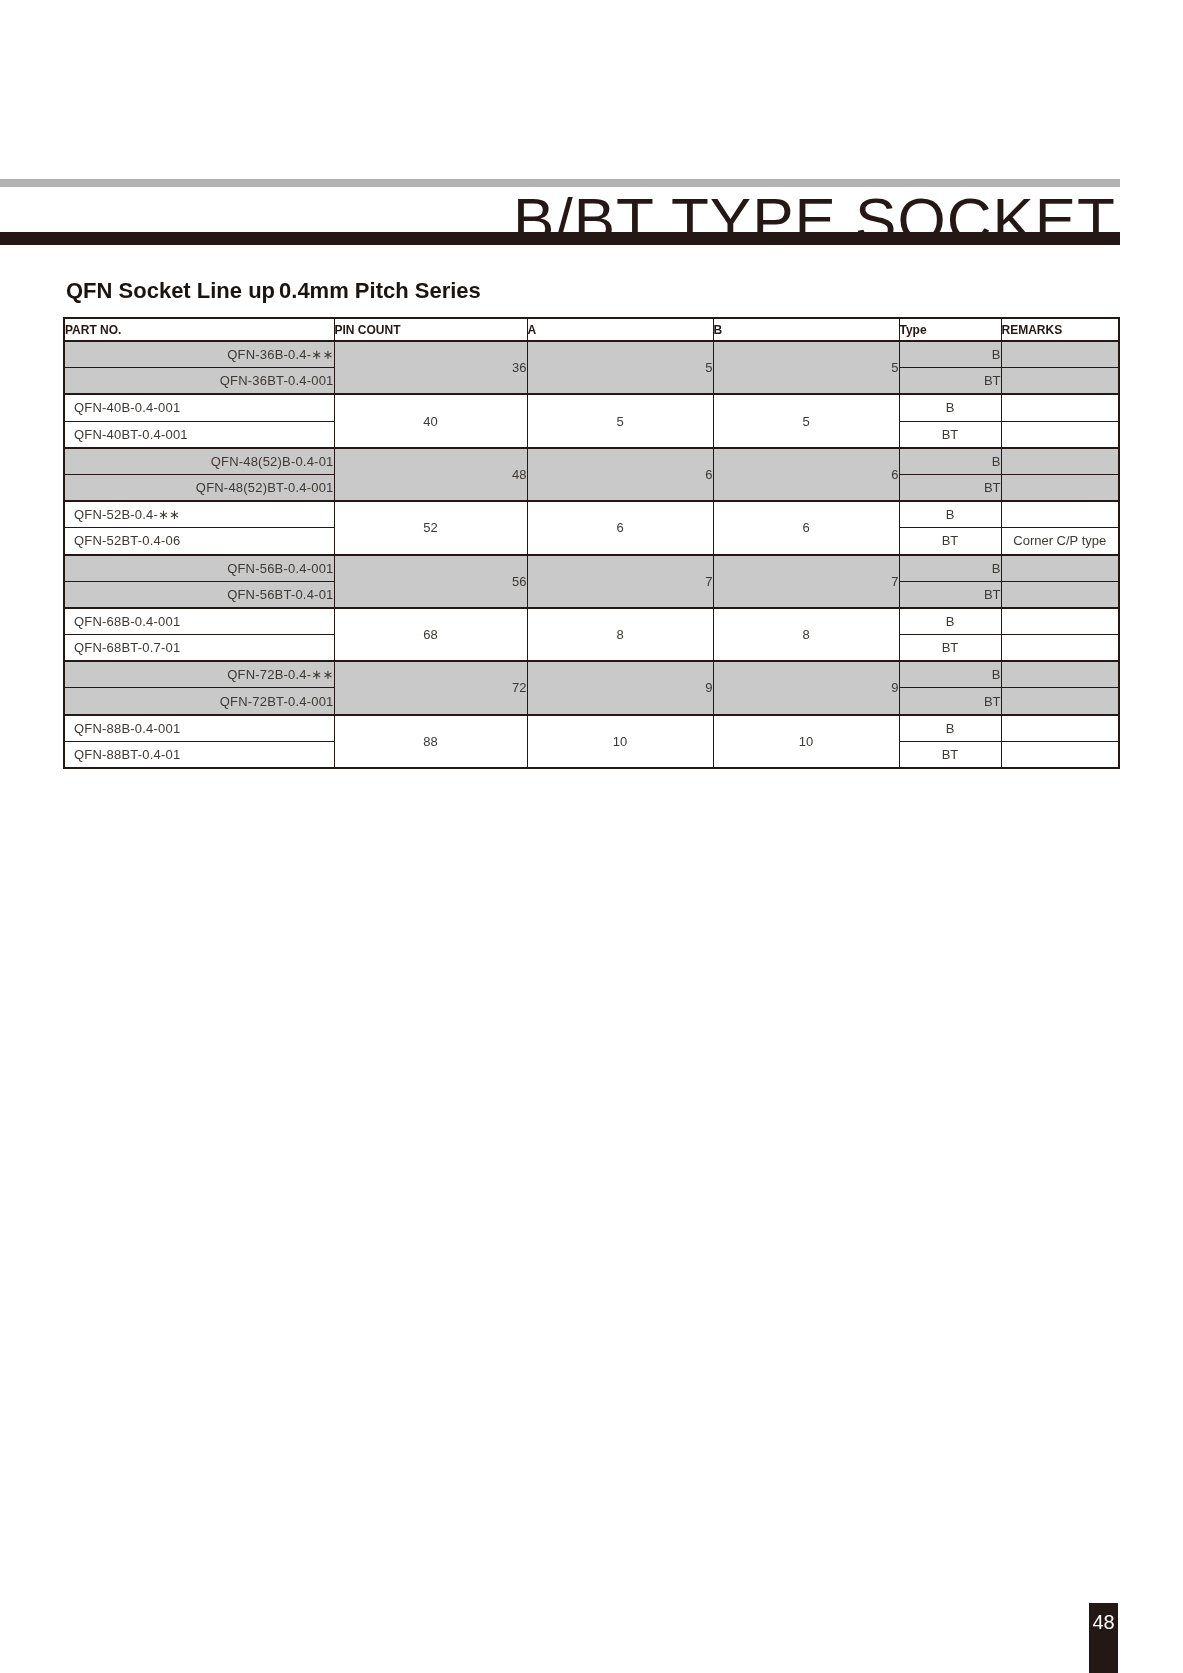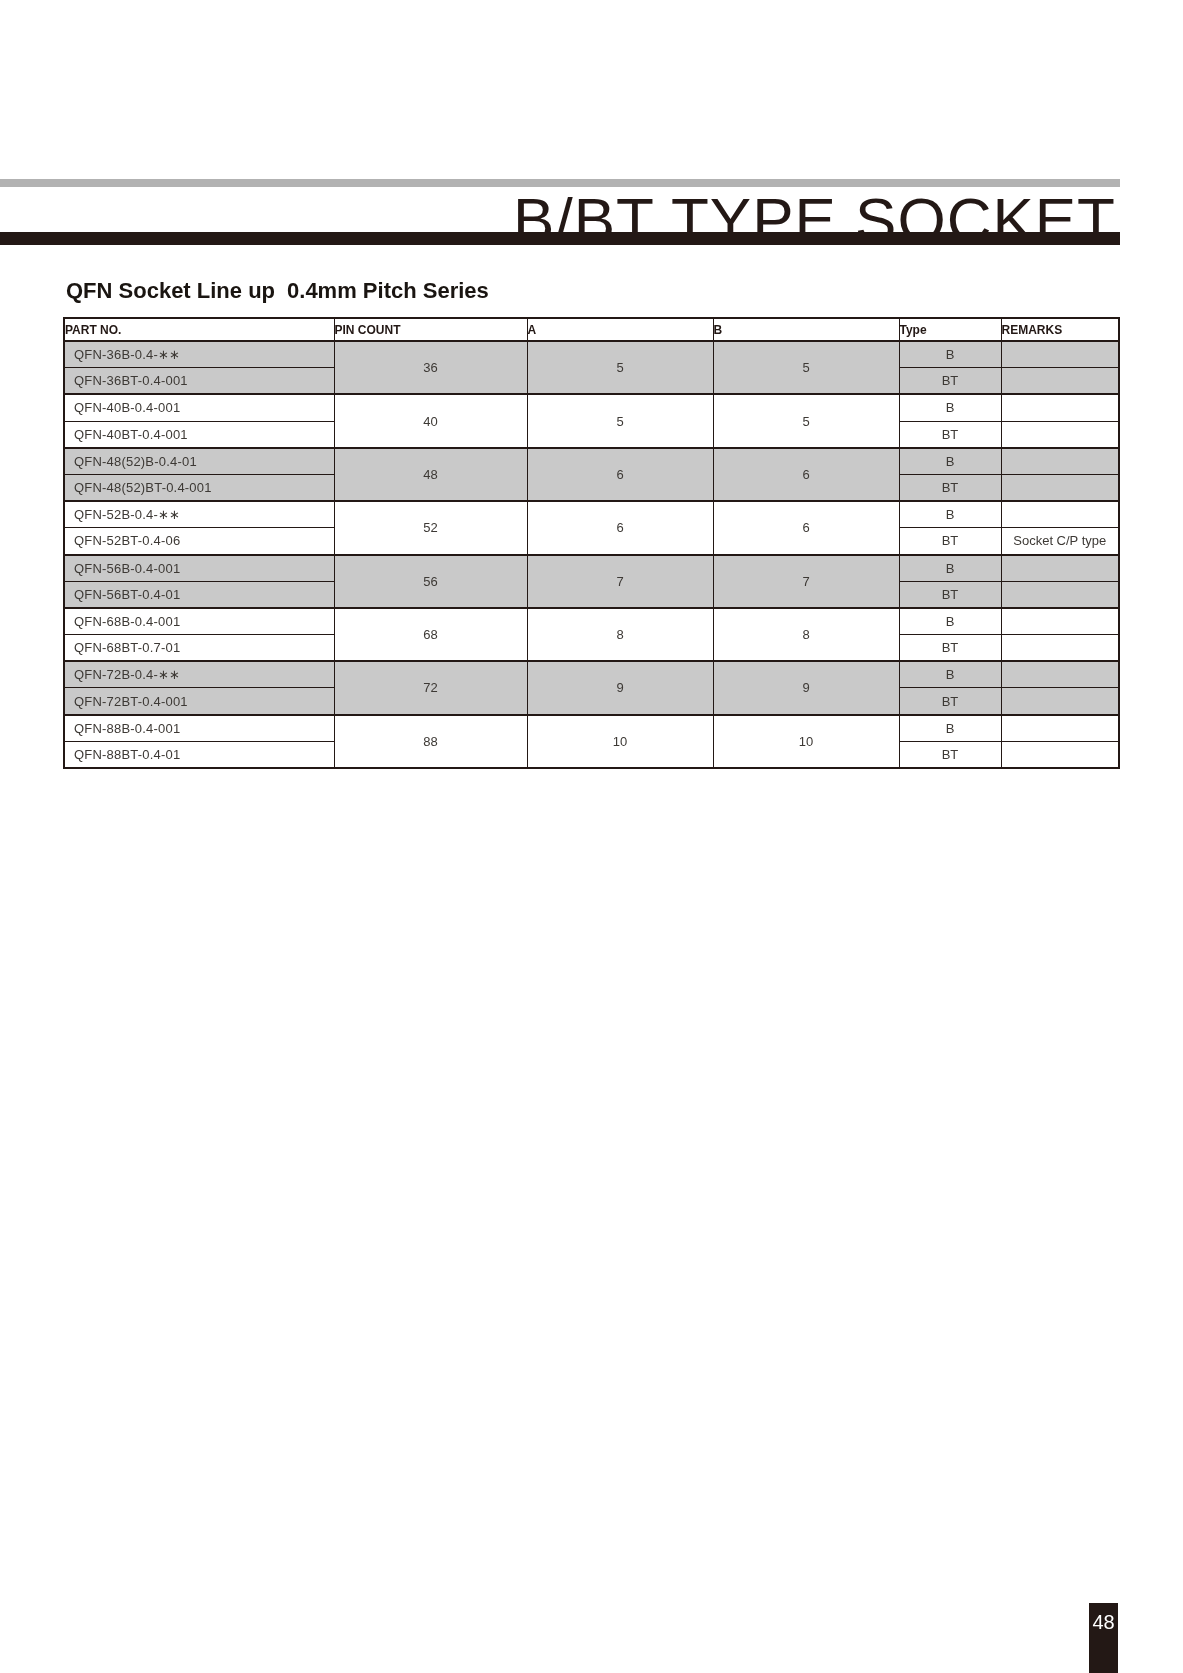--- a/index.html
+++ b/index.html
@@ -61,21 +61,21 @@
   .section-title{
     position:absolute;
     top:279px;
     left:66px;
     font-size:22px;
     font-weight:700;
     line-height:1.1;
     color:#1a1511;
     letter-spacing:0px;
   }
-  .section-title .sub{margin-left:12px;}
+  .section-title .sub{margin-left:4px;}
   .unit-label{
     position:absolute;
     top:294px;
     left:0;
     width:1117px;
     text-align:right;
     font-size:13px;
     color:#4a4540;
   }
   .lineup-table{
@@ -102,21 +102,21 @@
     border-bottom:2px solid var(--ink);
     letter-spacing:0px;
   }
   .lineup-table td{
     height:26.7px;
     font-size:13px;
     color:var(--scan-text);
     vertical-align:middle;
     background:#ffffff;
   }
-  .lineup-table tr.shaded td{background:var(--shade);}
+  .lineup-table tr.shaded td{background:var(--shade);text-align:right;}
   .lineup-table tr.group-start td{border-top:2px solid var(--ink);}
   .cell-part{text-align:left;padding-left:9px;letter-spacing:0.2px;}
   .cell-num{text-align:center;font-size:12.5px;}
   .cell-type{text-align:center;font-size:13px;}
   .cell-remarks{text-align:center;font-size:12px;}
   .page-num-block{
     position:absolute;
     left:1089px;
     top:1603px;
     width:29px;
@@ -209,21 +209,21 @@
           <td class="cell-part">QFN-52B-0.4-∗∗</td>
           <td class="cell-num" rowspan="2">52</td>
           <td class="cell-num" rowspan="2">6</td>
           <td class="cell-num" rowspan="2">6</td>
           <td class="cell-type">B</td>
           <td class="cell-remarks"></td>
         </tr>
         <tr>
           <td class="cell-part">QFN-52BT-0.4-06</td>
           <td class="cell-type">BT</td>
-          <td class="cell-remarks">Socket C/P type</td>
+          <td class="cell-remarks">Corner C/P type</td>
         </tr>
         <tr class="shaded group-start">
           <td class="cell-part">QFN-56B-0.4-001</td>
           <td class="cell-num" rowspan="2">56</td>
           <td class="cell-num" rowspan="2">7</td>
           <td class="cell-num" rowspan="2">7</td>
           <td class="cell-type">B</td>
           <td class="cell-remarks"></td>
         </tr>
         <tr class="shaded">

